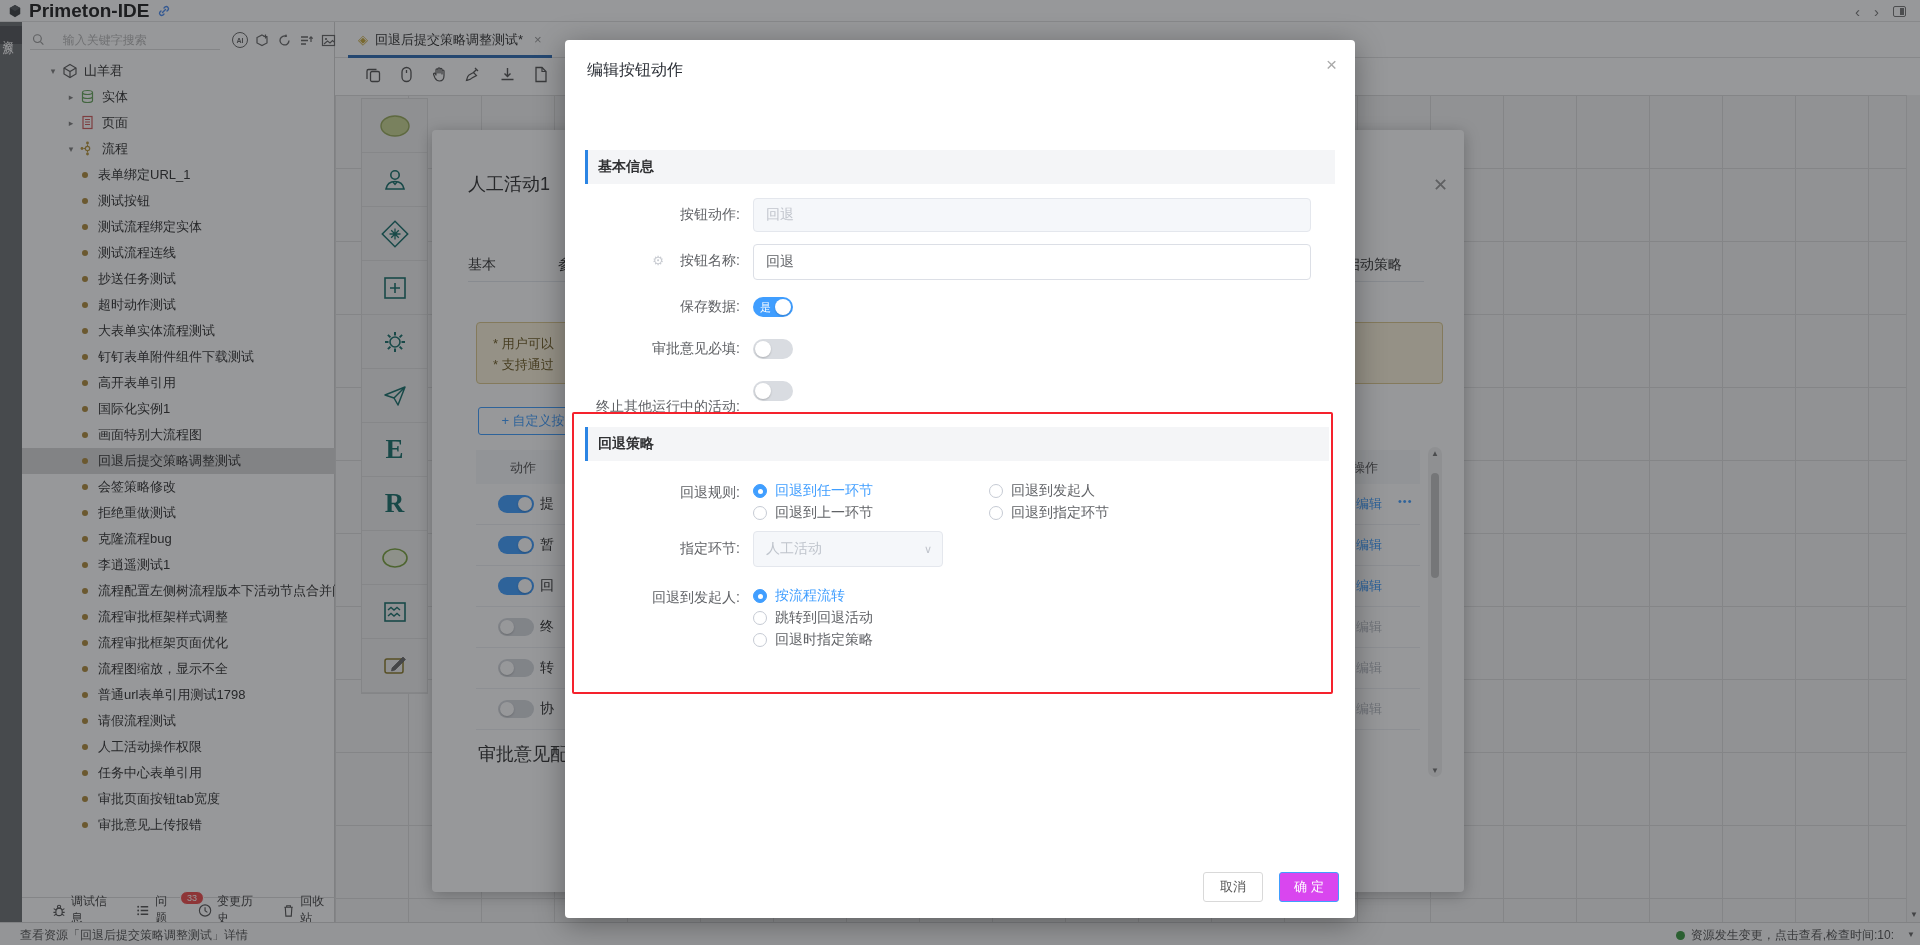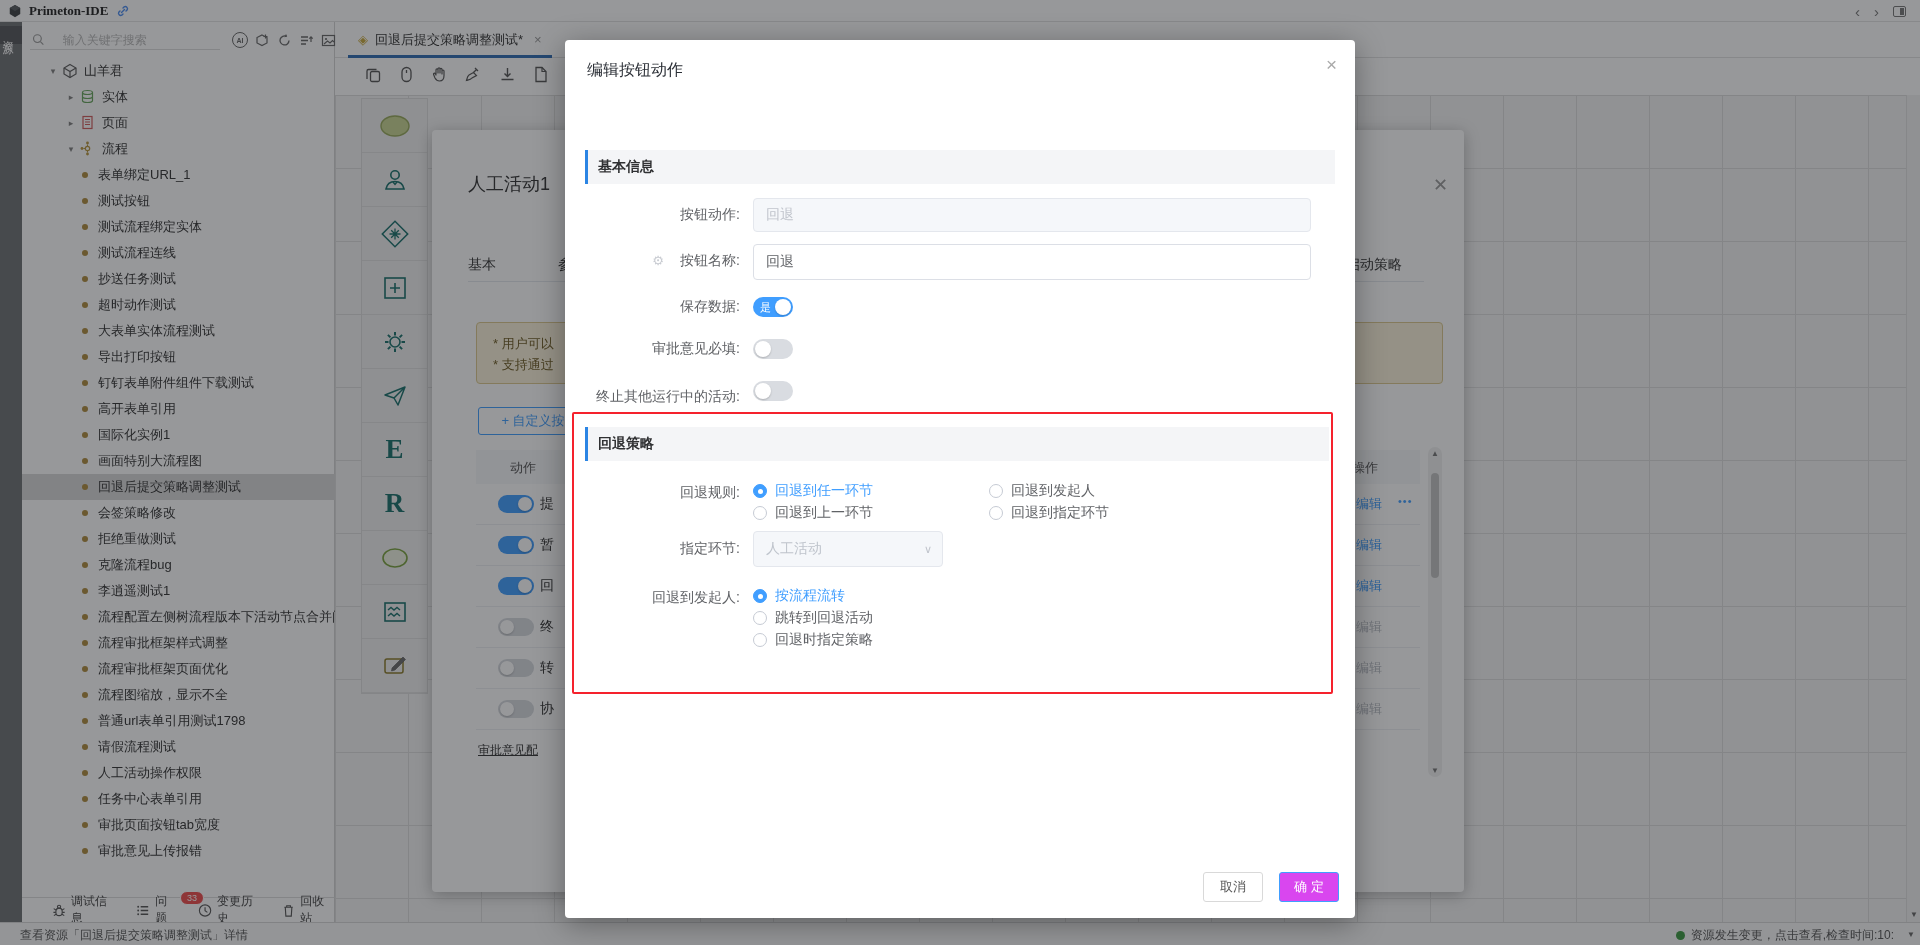--- a/index.html
+++ b/index.html
@@ -2,21 +2,21 @@
 <html><head>
 <meta charset="utf-8">
 <style>
   * { margin:0; padding:0; box-sizing:border-box; }
   html,body { width:1920px; height:945px; overflow:hidden; background:#888; }
   .app { position:relative; width:1920px; height:945px; font-family:"Liberation Sans","DejaVu Sans",sans-serif; background:#fff; overflow:hidden; }
 
   
   .titlebar { position:absolute; left:0; top:0; width:1920px; height:22px; background:#fff; border-bottom:1px solid #e3e3e3; display:flex; align-items:center; z-index:3;}
   .logo { width:14px; height:14px; margin-left:8px; }
-  .appname { font-size:13px; color:#222; margin-left:7px; font-weight:bold;font-family:Liberation Serif, serif; }
+  .appname { font-size:19px; color:#222; margin-left:7px; font-weight:bold; }
   .linkicon { margin-left:8px; display:inline-flex; }
   .wincontrols { position:absolute; right:14px; top:0; height:22px; display:flex; align-items:center; gap:14px; color:#777; font-size:15px; }
   .winpanel { width:13px; height:11px; border:1.5px solid #777; border-radius:2px; position:relative; }
   .winpanel::after { content:""; position:absolute; right:1px; top:1px; bottom:1px; width:4px; background:#777; }
 
   
   .activitybar { position:absolute; left:0; top:22px; width:22px; height:900px; background:#6e7173; z-index:2;}
   .acttab { position:absolute; left:0; top:4px; width:22px; padding:6px 0; background:#545759; color:#fff; font-size:11px; writing-mode:vertical-lr; text-align:center; letter-spacing:3px; }
 
   
@@ -82,21 +82,21 @@
   .trows { position:absolute; left:44px; top:354px; width:944px; }
   .prow { height:41px; border-bottom:1px solid #edeff3; position:relative; }
   .ptgl { position:absolute; left:22px; top:11px; width:36px; height:18px; border-radius:9px; background:#d7dadf; }
   .ptgl::after { content:""; position:absolute; width:14px; height:14px; border-radius:50%; background:#fff; top:2px; left:2px; box-shadow:0 1px 2px rgba(0,0,0,.2);}
   .prow.on .ptgl { background:#409eff; }
   .prow.on .ptgl::after { left:auto; right:2px; }
   .prow .plabel { position:absolute; left:64px; top:11px; font-size:14px; color:#333; }
   .editlink { position:absolute; left:880px; top:11px; font-size:13px; color:#b9bdc4; }
   .prow.active .editlink { color:#409eff; }
   .morelink { position:absolute; left:922px; top:11px; font-size:11px; color:#409eff; letter-spacing:1px;}
-  .popinion { position:absolute; left:46px; top:612px; font-size:12px; color:#333;text-decoration:underline; }
+  .popinion { position:absolute; left:46px; top:612px; font-size:18px; color:#333; }
   .pscroll { position:absolute; left:996px; top:317px; width:14px; height:330px; background:#f1f1f1; border-radius:7px; }
   .pscroll .up { position:absolute; top:2px; left:3px; font-size:8px; color:#777; }
   .pscroll .dn { position:absolute; bottom:2px; left:3px; font-size:8px; color:#777; }
   .pthumb { position:absolute; left:3px; top:26px; width:8px; height:105px; background:#c2c2c2; border-radius:4px; }
 
   
   .overlay { position:absolute; inset:0; background:rgba(24,27,31,0.45); z-index:50; }
   .dialog { position:absolute; left:565px; top:40px; width:790px; height:878px; background:#fff; border-radius:4px; box-shadow:0 6px 30px rgba(0,0,0,.35); z-index:100; }
   .dtitle { position:absolute; left:22px; top:20px; font-size:16px; color:#2b2f36; }
   .dclose { position:absolute; right:18px; top:14px; font-size:19px; color:#aaa; }
@@ -259,24 +259,20 @@
           <div class="trow t-leaf">
             <span class="dot"></span>
             <span class="lbl">超时动作测试</span>
           </div>
 
           <div class="trow t-leaf">
             <span class="dot"></span>
             <span class="lbl">大表单实体流程测试</span>
           </div>
 
-          <div class="trow t-leaf">
-            <span class="dot"></span>
-            <span class="lbl">导出打印按钮</span>
-          </div>
 
           <div class="trow t-leaf">
             <span class="dot"></span>
             <span class="lbl">钉钉表单附件组件下载测试</span>
           </div>
 
           <div class="trow t-leaf">
             <span class="dot"></span>
             <span class="lbl">高开表单引用</span>
           </div>
@@ -602,21 +598,21 @@
     <input class="dinput in-en" style="top: 204px; height: 36px;" value="回退">
 
     <span class="dlbl" style="top:258px;">保存数据:</span>
     <span class="tgl on" style="top:257px;">
         <span class="ttxt">是</span>
       </span>
 
     <span class="dlbl" style="top:300px;">审批意见必填:</span>
     <span class="tgl" style="top:299px;"></span>
 
-    <span class="dlbl" style="top:348px;">终止其他运行中的活动:</span>
+    <span class="dlbl" style="top:358px;">终止其他运行中的活动:</span>
     <span class="tgl" style="top:341px;"></span>
 
     <div class="redbox"></div>
     <div class="secbar sec-roll">回退策略</div>
 
     <span class="dlbl" style="top:444px;">回退规则:</span>
     <span class="rditem sel" style="left:188px;top:441px;">
         <span class="rd"></span>
         <span class="rlbl">回退到任一环节</span>
       </span>

